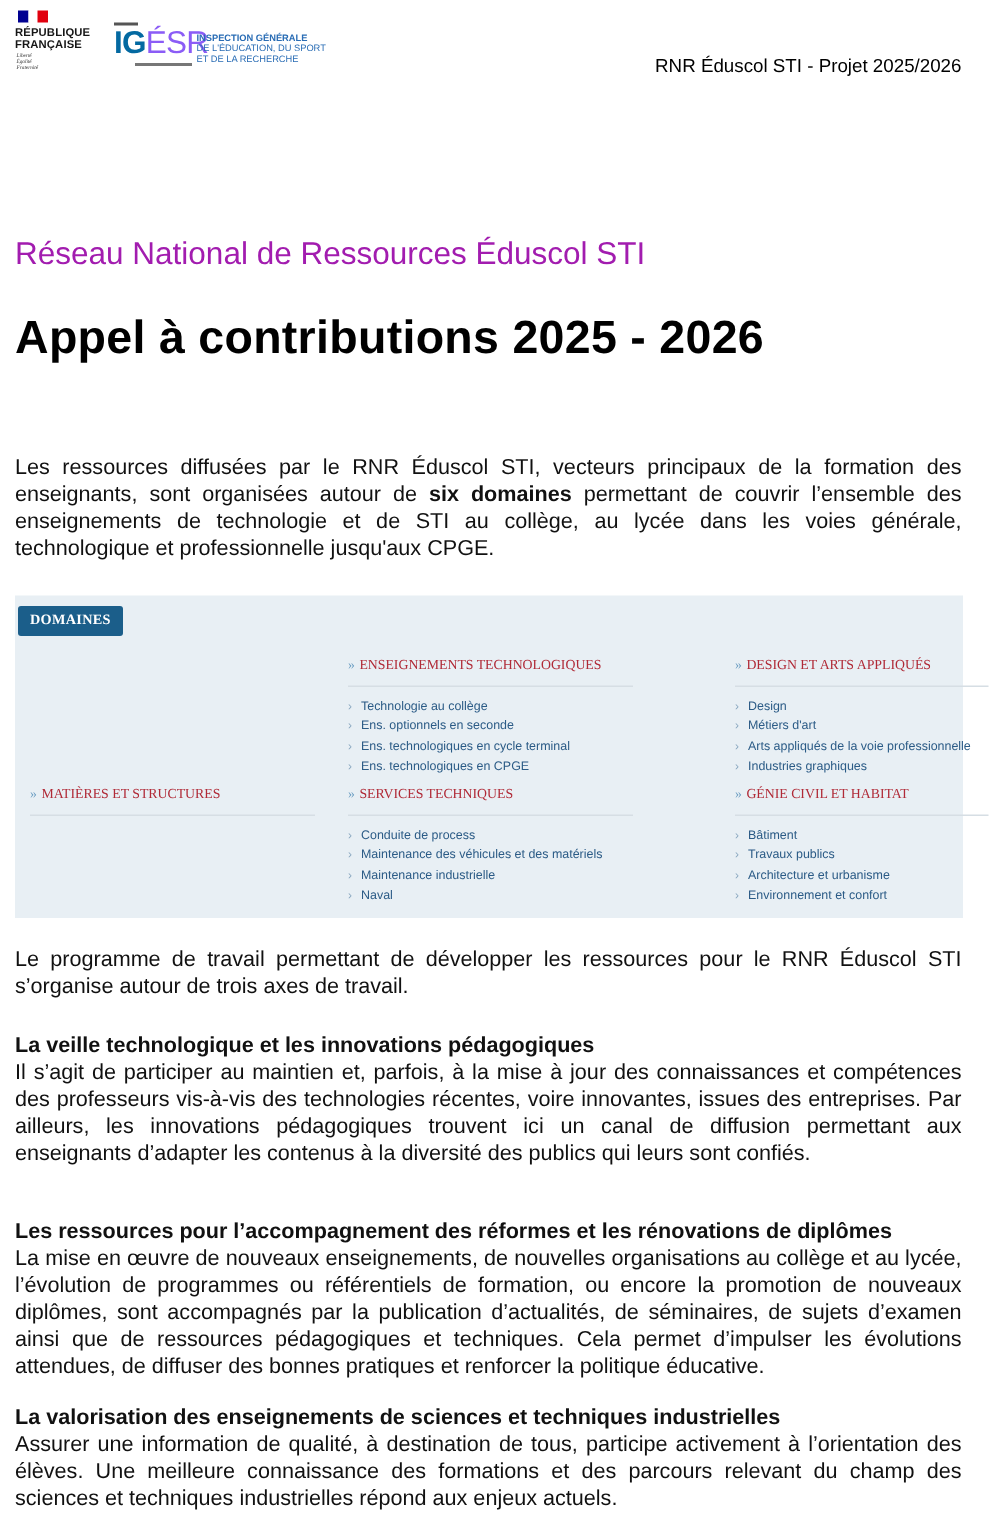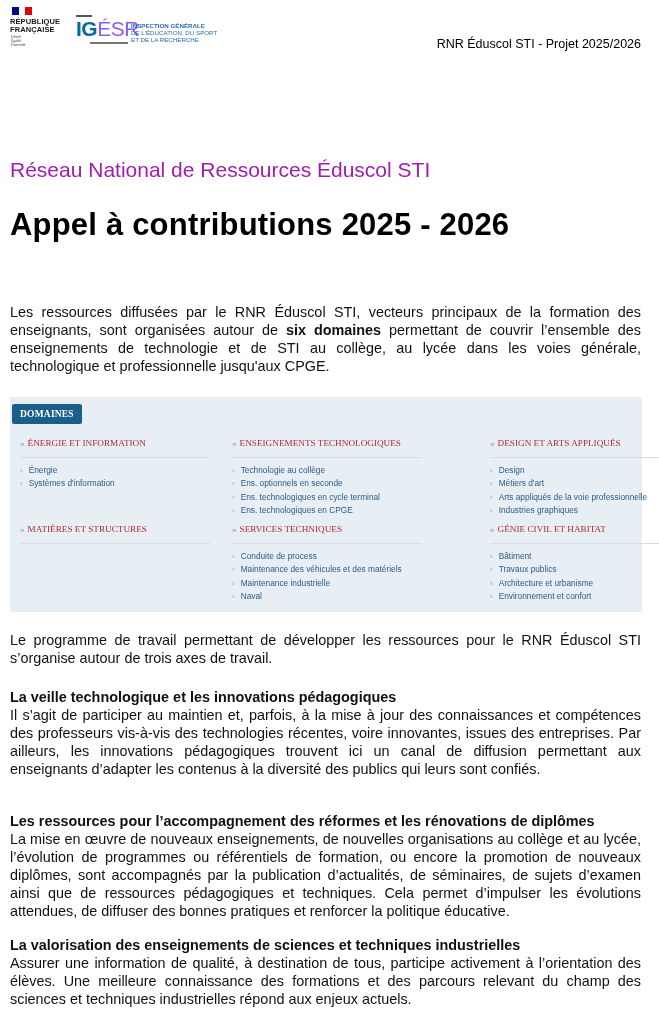--- a/index.html
+++ b/index.html
@@ -92,27 +92,20 @@
 </div>
 
 <div class="subtitle">Réseau National de Ressources Éduscol STI</div>
 <h1 class="title" style="margin:0">Appel à contributions 2025 - 2026</h1>
 
 <p class="para p-intro" style="margin:0"><span>Les ressources diffusées par le RNR Éduscol STI, vecteurs principaux de la formation des enseignants, sont organisées autour de </span><b>six domaines</b><span> permettant de couvrir l’ensemble des enseignements de technologie et de STI au collège, au lycée dans les voies générale, technologique et professionnelle jusqu'aux CPGE.</span></p>
 
 <div class="domains">
   <div class="domains-badge">DOMAINES</div>
 
-  <div class="dom-col c1 r1">
-    <div class="dom-head"><span class="chev">»</span><span>ÉNERGIE ET INFORMATION</span></div>
-    <ul class="dom-list">
-      <li><span class="chev">›</span><span>Énergie</span></li>
-      <li><span class="chev">›</span><span>Systèmes d'information</span></li>
-    </ul>
-  </div>
 
   <div class="dom-col c2 r1">
     <div class="dom-head"><span class="chev">»</span><span>ENSEIGNEMENTS TECHNOLOGIQUES</span></div>
     <ul class="dom-list">
       <li><span class="chev">›</span><span>Technologie au collège</span></li>
       <li><span class="chev">›</span><span>Ens. optionnels en seconde</span></li>
       <li><span class="chev">›</span><span>Ens. technologiques en cycle terminal</span></li>
       <li><span class="chev">›</span><span>Ens. technologiques en CPGE</span></li>
     </ul>
   </div>

